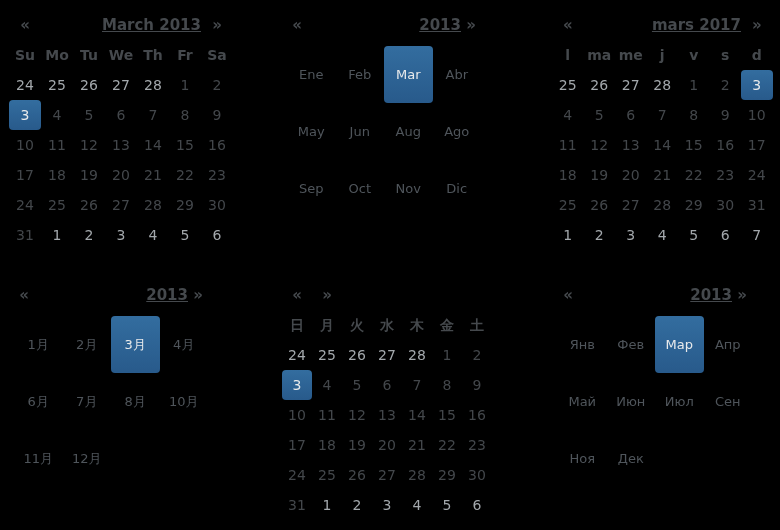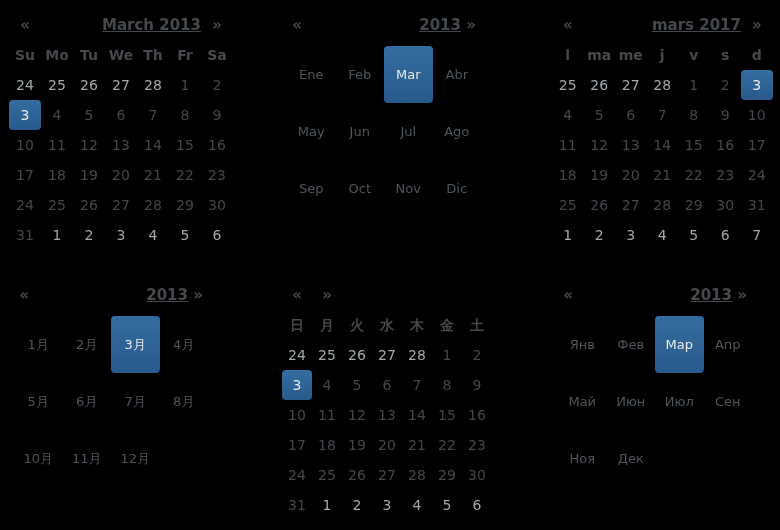--- a/index.html
+++ b/index.html
@@ -114,21 +114,21 @@
     <span class="title">2013</span>
     <span class="nav">»</span>
   </div>
   <div class="grid">
       <span class="mcell nor">Ene</span>
       <span class="mcell nor">Feb</span>
       <span class="mcell act">Mar</span>
       <span class="mcell nor">Abr</span>
       <span class="mcell nor">May</span>
       <span class="mcell nor">Jun</span>
-      <span class="mcell nor">Jul</span>
+      <span class="mcell nor">Aug</span>
       <span class="mcell nor">Ago</span>
       <span class="mcell nor">Sep</span>
       <span class="mcell nor">Oct</span>
       <span class="mcell nor">Nov</span>
       <span class="mcell nor">Dic</span>
     </div>
 </div>
 
 <div class="cal days" style="left:552px; top:10px; --cw:31.5px;">
   <div class="cal-header">
@@ -193,21 +193,20 @@
   <div class="cal-header">
     <span class="nav">«</span>
     <span class="title">2013</span>
     <span class="nav">»</span>
   </div>
   <div class="grid">
       <span class="mcell nor">1月</span>
       <span class="mcell nor">2月</span>
       <span class="mcell act">3月</span>
       <span class="mcell nor">4月</span>
-      <span class="mcell nor">5月</span>
       <span class="mcell nor">6月</span>
       <span class="mcell nor">7月</span>
       <span class="mcell nor">8月</span>
       <span class="mcell nor">10月</span>
       <span class="mcell nor">11月</span>
       <span class="mcell nor">12月</span>
     </div>
 </div>
 
 <div class="cal days" style="left:282px; top:280px; --cw:30px;">

